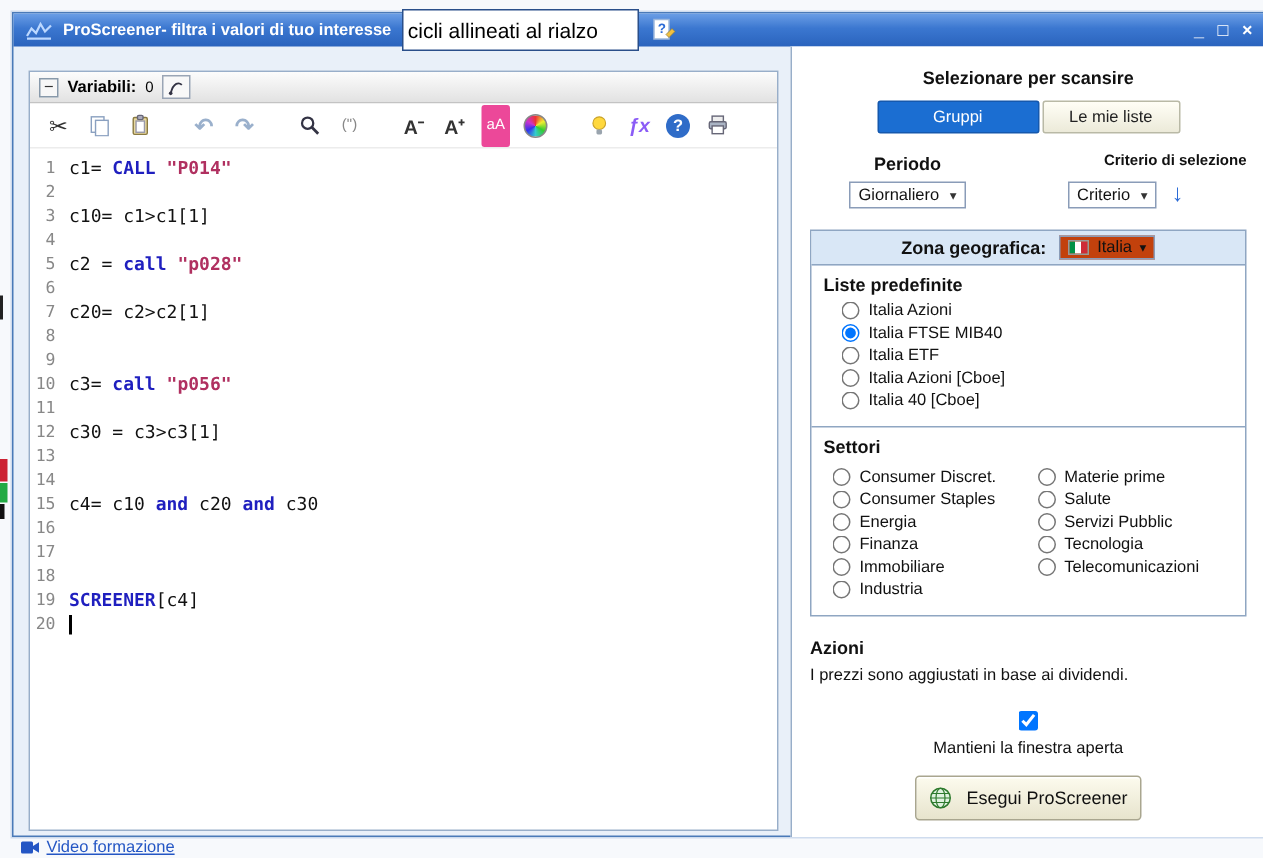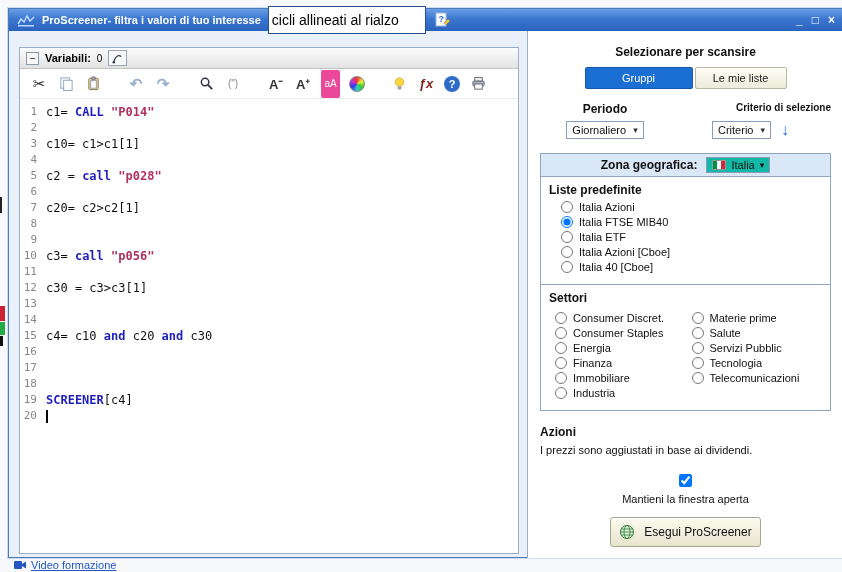--- a/index.html
+++ b/index.html
@@ -41,21 +41,21 @@
   .tbi { width:18px; height:18px; display:flex; align-items:center; justify-content:center;
     font-size:14px; color:#333; cursor:pointer; flex:none; }
   .gap { width:7px; flex:none; }
   .tbi.cut { font-size:15px; }
   .tbi.undo, .tbi.redo { color:#9ab0cc; font-size:15px; font-weight:bold; }
   .tbi.comment { color:#888; font-size:10px; }
   .tbi.afont { font-weight:bold; font-size:13px; }
   .tbi.aa { background:#ec4899; color:#fff; font-size:10px; width:19px; height:28px; border-radius:2px; }
   .tbi.wheel { width:16px; height:16px; border-radius:50%; border:1px solid #888;
     background:conic-gradient(#e33,#ee3,#3c3,#3cc,#33e,#c3c,#e33); }
-  .tbi.fx { font-style:italic; font-weight:bold; font-size:13px; color:#7f1d1d; }
+  .tbi.fx { font-style:italic; font-weight:bold; font-size:13px; color:#8b5cf6; }
   .tbi.help { width:16px; height:16px; border-radius:50%; background:#2f6cc8; color:#fff;
     font-size:11px; font-weight:bold; }
 
   .code-area { flex:1; overflow:hidden; padding-top:5px;
     font-family:"DejaVu Sans Mono", monospace; font-size:12px; color:#111; }
   .code-line { display:flex; height:16px; line-height:16px; }
   .ln { width:26px; flex:none; text-align:right; padding-right:9px; color:#888; font-size:11px; }
   .lc { white-space:pre; }
   .tk-k { color:#1f1fbf; font-weight:bold; }
   .tk-s { color:#b03060; font-weight:bold; }
@@ -79,21 +79,21 @@
   .selects-row .c2 { flex:1; display:flex; justify-content:center; align-items:center; gap:10px; }
   .fselect { border:1px solid #8a9cb8; background:#fff; padding:2px 5px;
     display:inline-flex; align-items:center; gap:7px; font-size:11px; cursor:pointer; }
   .fselect .arr { font-size:9px; color:#333; }
   .big-down-arrow { color:#2b6bd6; font-weight:bold; font-size:16px; line-height:14px; }
 
   .geo-box { margin-top:14px; border:1px solid #8fa6c2; }
   .zona-bar { background:#d9e7f6; padding:3px 6px; display:flex; align-items:center;
     justify-content:center; gap:9px; border-bottom:1px solid #8fa6c2; }
   .zona-label { font-weight:bold; font-size:12px; }
-  .zona-select { background:#14b8a6; border:1px solid #8a9cb8; display:inline-flex;
+  .zona-select { background:#c2410c; border:1px solid #8a9cb8; display:inline-flex;
     align-items:center; gap:5px; padding:1px 5px; cursor:pointer; }
   .flag-it { width:14px; height:10px; flex:none; border:1px solid #999;
     background:linear-gradient(90deg,#009246 33%,#fff 33%,#fff 66%,#ce2b37 66%); }
 
   .section { padding:6px 8px 8px; }
   .section-title { font-weight:bold; font-size:12px; margin-bottom:4px; }
   .radio-row { display:flex; align-items:center; gap:6px; margin:3px 0 3px 12px;
     font-size:11px; cursor:pointer; }
   .radio-row input { width:12px; height:12px; margin:0; flex:none; }
   .divider-line { border-top:1px solid #8fa6c2; }

